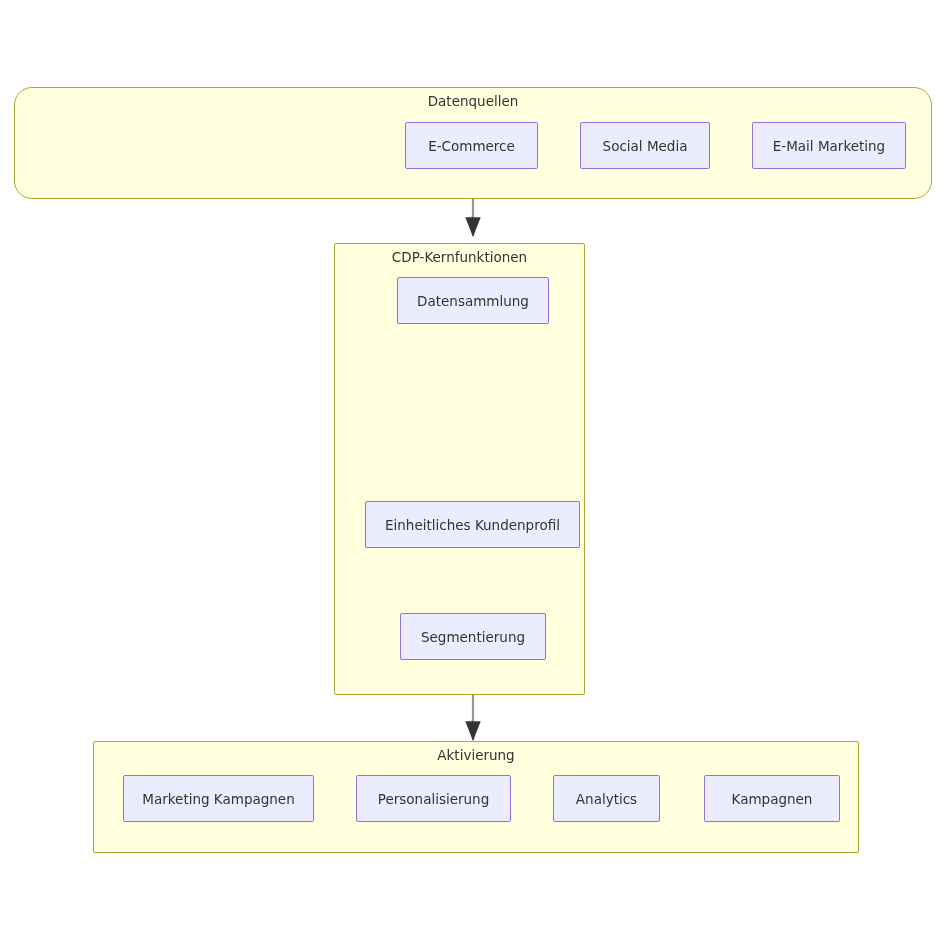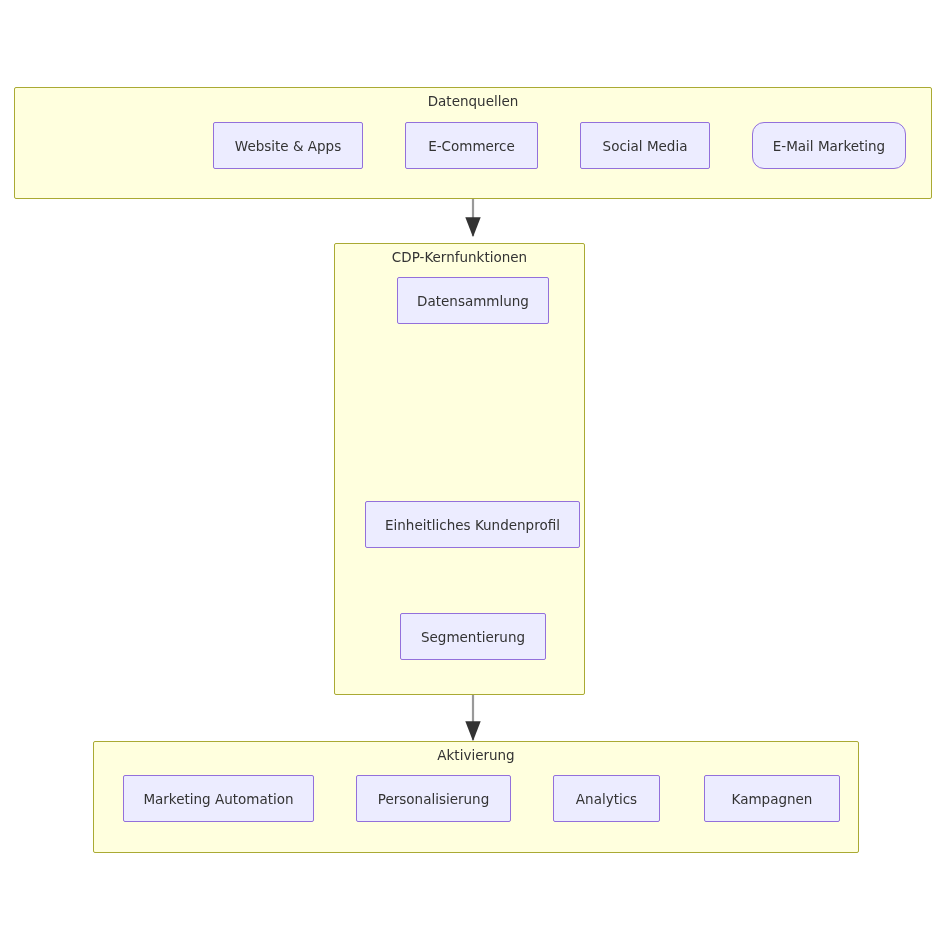--- a/index.html
+++ b/index.html
@@ -97,34 +97,31 @@
 
     <g>
       <line x1="473" y1="548" x2="473" y2="612" stroke="#333333" stroke-width="1.6" marker-end="url(#arrow-dark2)"></line>
     </g>
 
     <g>
       <line x1="473" y1="695" x2="473" y2="740" stroke="#999999" stroke-width="2.2" marker-end="url(#arrow-dark)"></line>
     </g>
   </svg>
 
-  <div class="cluster" style="left:14px; top:87px; width:918px; height:112px;">
+  <div class="cluster" style="left:14px; top:87px; width:918px; height:112px;border-radius:18px;">
     <div class="cluster-label" style="top:5px;">Datenquellen</div>
   </div>
 
-  <div class="node" style="left:213px; top:122px; width:150px; height:47px;">
-    <span>Website &amp; Apps</span>
-  </div>
   <div class="node" style="left:405px; top:122px; width:133px; height:47px;">
     <span>E-Commerce</span>
   </div>
   <div class="node" style="left:580px; top:122px; width:130px; height:47px;">
     <span>Social Media</span>
   </div>
-  <div class="node" style="left:752px; top:122px; width:154px; height:47px;border-radius:12px;">
+  <div class="node" style="left:752px; top:122px; width:154px; height:47px;">
     <span>E-Mail Marketing</span>
   </div>
 
   <div class="cluster" style="left:334px; top:243px; width:251px; height:452px;">
     <div class="cluster-label" style="top:5px;">CDP-Kernfunktionen</div>
   </div>
 
   <div class="node" style="left:397px; top:277px; width:152px; height:47px;">
     <span>Datensammlung</span>
   </div>
@@ -133,21 +130,21 @@
   </div>
   <div class="node" style="left:400px; top:613px; width:146px; height:47px;">
     <span>Segmentierung</span>
   </div>
 
   <div class="cluster" style="left:93px; top:741px; width:766px; height:112px;">
     <div class="cluster-label" style="top:5px;">Aktivierung</div>
   </div>
 
   <div class="node" style="left:123px; top:775px; width:191px; height:47px;">
-    <span>Marketing Automation</span>
+    <span>Marketing Kampagnen</span>
   </div>
   <div class="node" style="left:356px; top:775px; width:155px; height:47px;">
     <span>Personalisierung</span>
   </div>
   <div class="node" style="left:553px; top:775px; width:107px; height:47px;">
     <span>Analytics</span>
   </div>
   <div class="node" style="left:704px; top:775px; width:136px; height:47px;">
     <span>Kampagnen</span>
   </div>

